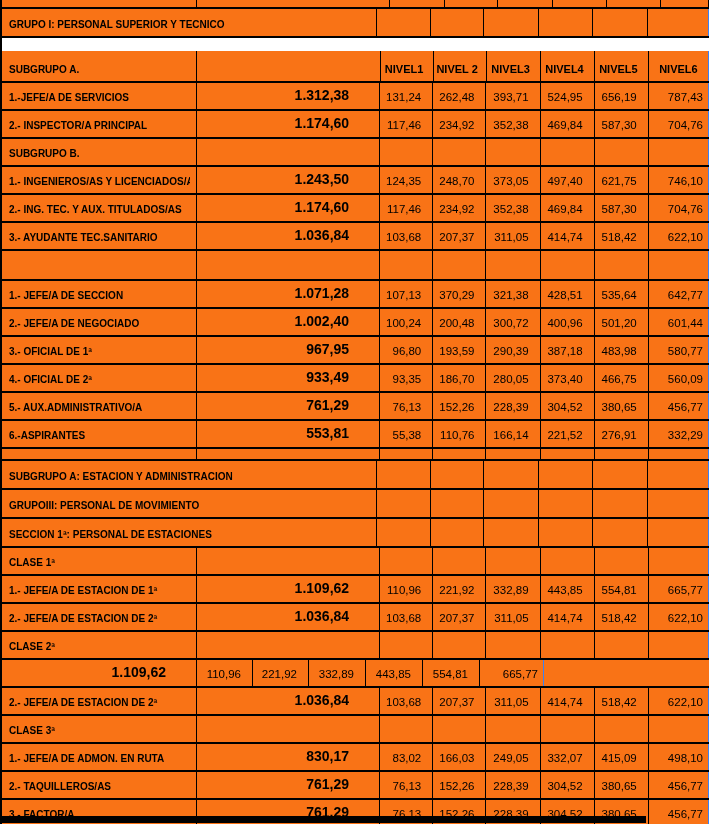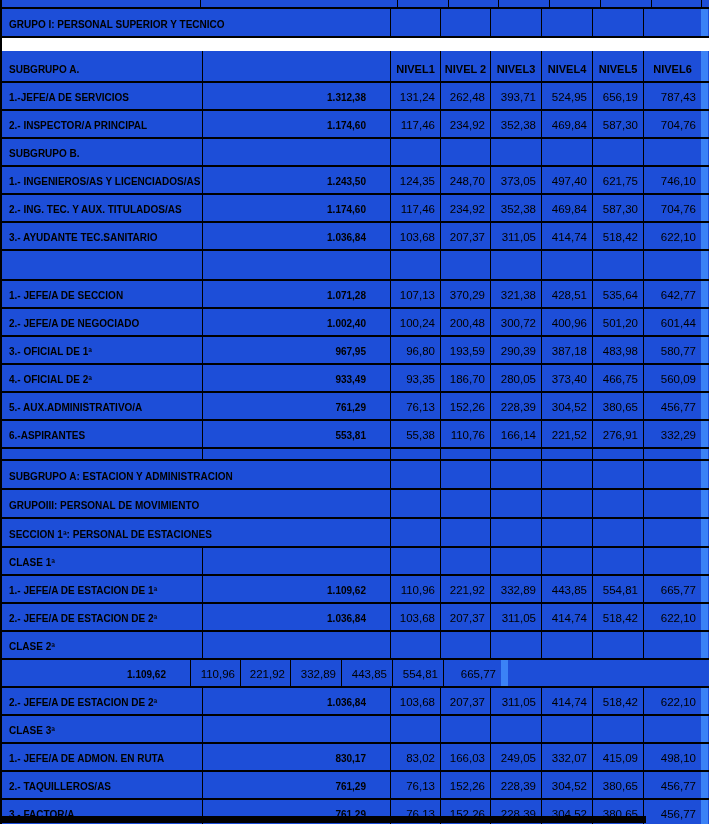--- a/index.html
+++ b/index.html
@@ -1,32 +1,32 @@
 <!DOCTYPE html>
 <html><head>
 <meta charset="utf-8">
 <style>
   html,body{margin:0;padding:0;background:#fff;}
   .page{position:relative;width:709px;height:824px;background:#fff;overflow:hidden;
         font-family:"Liberation Sans",sans-serif;color:#000;}
   .tbl{position:absolute;left:0;top:0;width:709px;border-left:2px solid #000;box-sizing:border-box;}
-  .row{display:flex;box-sizing:border-box;border-bottom:2px solid #000;height:28px;background:#1d4ed8;}
+  .row{display:flex;box-sizing:border-box;border-bottom:2px solid #000;height:28px;background:#f97316;gap:6px;}
   .r-partial{height:9px;}
   .r-section{height:29px;}
   .r-levels{height:32px;margin-top:13px;}
   .r-empty{height:30px;}
   .r-short{height:12px;}
   .cell{box-sizing:border-box;display:flex;align-items:flex-end;padding-bottom:6px;overflow:hidden;white-space:nowrap;}
   .cell + .cell{border-left:1px solid #000;}
   .c-label{width:200px;padding-left:7px;font-weight:bold;font-size:10px;}
   .c-merged{width:388px;padding-left:7px;font-weight:bold;font-size:10px;}
-  .c-amount{width:188px;justify-content:flex-end;padding-right:24px;font-weight:bold;font-size:10px;}
+  .c-amount{width:188px;justify-content:flex-end;padding-right:24px;font-weight:bold;font-size:14px;}
   .c-lvl{justify-content:flex-end;padding-right:5px;font-size:11.5px;}
   .c-lvlh{justify-content:center;font-weight:bold;font-size:11px;}
-  .w0{width:50px;} .w1{width:50px;} .w2{width:51px;} .w3{width:51px;} .w4{width:51px;} .w5{width:65px;border-right:7px solid #3b82f6;}
+  .w0{width:50px;} .w1{width:50px;} .w2{width:51px;} .w3{width:51px;} .w4{width:51px;} .w5{width:65px;border-right:1px solid #3b82f6;}
   .p0{width:198px;} .p1{width:197px;} .p2{width:51px;} .p3{width:50px;} .p4{width:51px;}
   .p5{width:51px;} .p6{width:51px;} .p7{width:51px;border-right:1px solid #000;}
   .bottom-bar{position:absolute;left:0;top:816px;width:646px;height:7px;background:#000;}
 </style>
 </head>
 <body>
 
 <div class="page">
   <div class="tbl">
       <div class="row r-partial">

